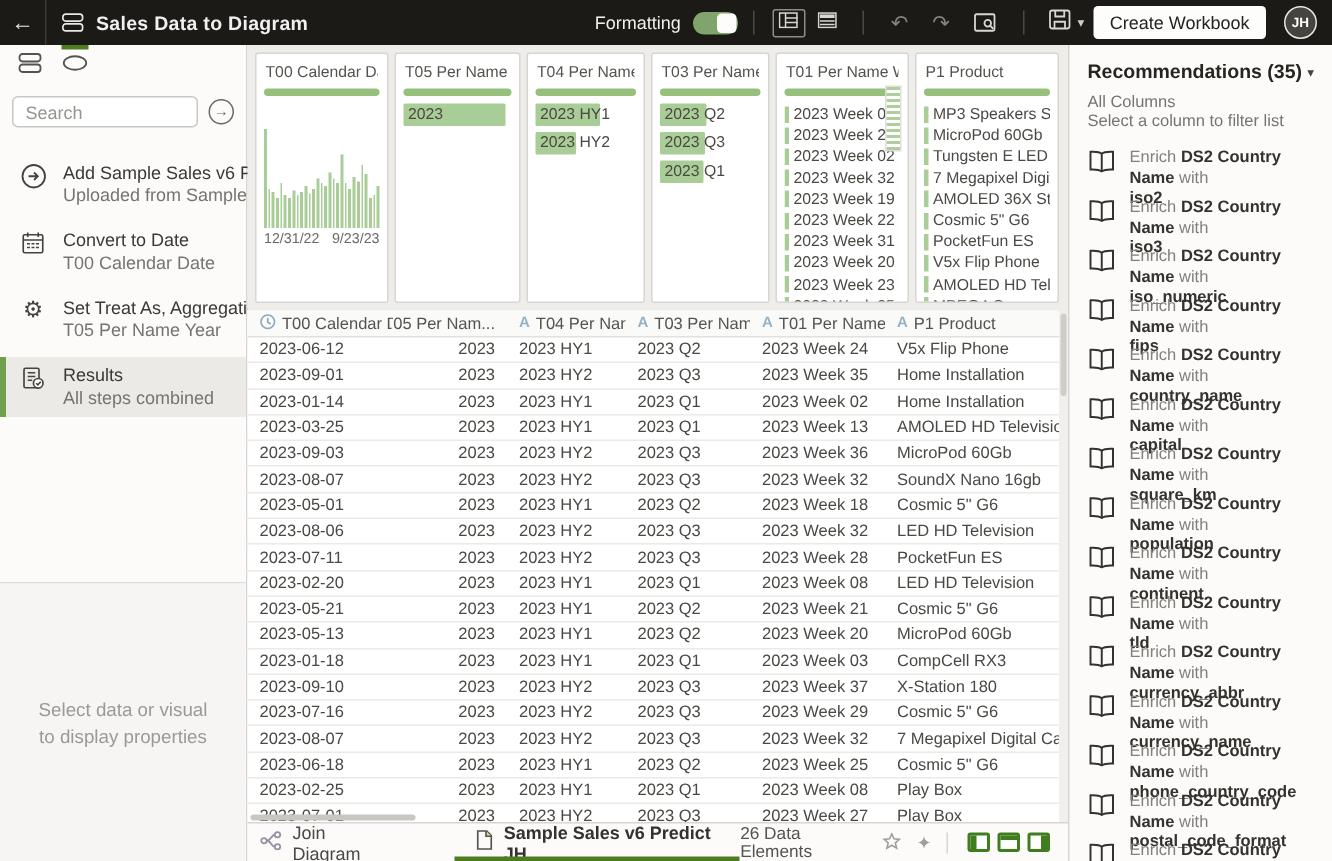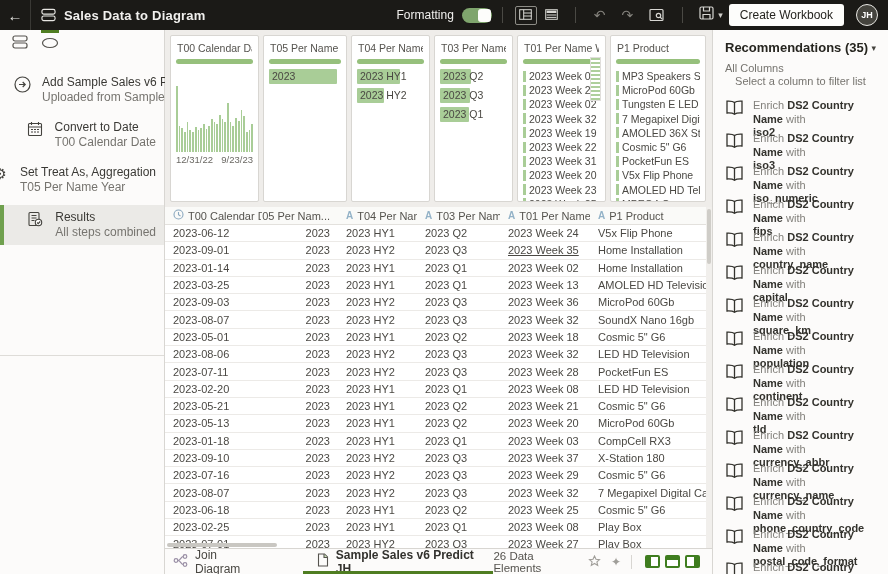--- a/index.html
+++ b/index.html
@@ -42,21 +42,21 @@
   .sb-tab.selected::before { content:""; position:absolute; top:0; left:5px; right:5px; height:3px; background:var(--accent-green,#4f7d21); }
   .search-row { display:flex; align-items:center; padding:6px 8px 6px 8px; gap:7px; }
   .search-input { flex:1; height:21px; border:1px solid #c9c7c2; border-radius:4px; font-size:12px;
                   font-family:inherit; padding:0 8px; color:#3a3936; background:#fff; min-width:0; }
   .search-input::placeholder { color:#96948f; }
   .add-step-btn { width:17px; height:17px; border:1px solid #6b6964; border-radius:50%; background:transparent;
                   color:#6b6964; font-size:10px; line-height:1; display:flex; align-items:center; justify-content:center;
                   cursor:pointer; flex-shrink:0; }
   .steps { padding-top:12px; }
   .step { display:flex; gap:10px; padding:5px 8px 5px 12px; position:relative; cursor:pointer; }
-  .step + .step { margin-top:5px;justify-content:flex-end; }
+  .step + .step { margin-top:5px; }
   .step.selected { background:#ebeae7; }
   .step.selected::before { content:""; position:absolute; left:0; top:0; bottom:0; width:4px; background:#6fa04e; }
   .step-icon { width:20px; display:flex; justify-content:center; align-items:flex-start; padding-top:1px; color:#44433e; flex-shrink:0; }
   .step-title { font-size:12px; color:#3a3935; line-height:15px; white-space:nowrap; overflow:hidden; }
   .step-sub { font-size:12px; color:#76746f; line-height:15px; white-space:nowrap; overflow:hidden; }
   .sb-divider { height:1px; background:#dedcd8; margin-top:110px; }
   .props { flex:1; display:flex; align-items:center; justify-content:center; text-align:center;
            color:#9b9994; font-size:12.5px; line-height:18px; padding:0 22px; background:#f6f5f3; }
 
   
@@ -111,21 +111,21 @@
   .fill-top { left:0; right:0; top:0; height:3px; }
   .fill-right { right:0; top:0; bottom:0; width:4px; }
 
   
   .recs { position:absolute; top:30px; right:0; width:176px; bottom:0; background:#fcfbfa;
           border-left:1px solid #d8d6d2; padding:10px 12px 0 12px; overflow:hidden; }
   .recs-title-row { display:flex; justify-content:space-between; align-items:center; height:15px; }
   .recs-title { font-size:13px; font-weight:bold; color:#26251f; white-space:nowrap; }
   .recs-caret { font-size:9px; color:#44433e; cursor:pointer; }
   .recs-sub1 { margin-top:7px; font-size:11px; color:#76746f; }
-  .recs-sub2 { margin-top:1px; font-size:11px; color:#76746f;text-align:center; }
+  .recs-sub2 { margin-top:1px; font-size:11px; color:#76746f; }
   .rec-items { margin-top:12px; }
   .rec-item { display:flex; gap:9px; height:27px; margin-bottom:6px; cursor:pointer; }
   .rec-icon { flex-shrink:0; padding-top:1px; }
   .rec-text { font-size:11px; line-height:13.5px; color:#82807b; }
   .rec-text b { color:#33322d; }
 </style>
 </head>
 <body>
 
 <div class="app">
@@ -188,20 +188,24 @@
               <rect x="1" y="1" width="14" height="5" rx="2"></rect>
               <rect x="1" y="8" width="14" height="5" rx="2"></rect>
             </svg></span>
       </div>
       <div class="sb-tab selected">
         <span><svg width="18" height="12" viewBox="0 0 18 12" fill="none" stroke="#55534e" stroke-width="1.2">
               <ellipse cx="9" cy="6" rx="7.5" ry="4.5"></ellipse>
             </svg></span>
       </div>
     </div>
+    <div class="search-row">
+      <input class="search-input" placeholder="Search" style="">
+      <button class="add-step-btn">→</button>
+    </div>
     <div class="steps" id="steps">
         <div class="step">
           <span class="step-icon">
             <svg width="17" height="17" viewBox="0 0 17 17" fill="none" stroke="#44433e" stroke-width="1.2">
               <circle cx="8.5" cy="8.5" r="7.5"></circle>
               <path d="M5 8.5h6M8.7 6l2.5 2.5L8.7 11"></path>
             </svg>
           </span>
           <div>
             <div class="step-title">Add Sample Sales v6 Pre...</div>
@@ -238,20 +242,21 @@
               <path d="M10.1 11.5l1.1 1.1 2-2.1"></path>
             </svg>
           </span>
           <div>
             <div class="step-title">Results</div>
             <div class="step-sub">All steps combined</div>
           </div>
         </div>
       </div>
     <div class="sb-divider"></div>
+    <div class="props">Select data or visual to display properties</div>
   </aside>
 
   <main class="main">
     <div class="cards" id="cards">
         <div class="card" style="width: 89px;">
           <div class="card-title">T00 Calendar Date</div>
           <div class="quality-bar"></div>
           <div class="hist">
             <div class="hist-bar" style="height: 66px;"></div>
             <div class="hist-bar" style="height: 26.4px;"></div>
@@ -432,21 +437,21 @@
             <div class="td" style="width: 79px;">2023 HY1</div>
             <div class="td" style="width: 83px;">2023 Q2</div>
             <div class="td" style="width: 90px;">2023 Week 24</div>
             <div class="td" style="width: 116px;">V5x Flip Phone</div>
           </div>
           <div class="tr">
             <div class="td" style="width: 96px;">2023-09-01</div>
             <div class="td right" style="width: 77px;">2023</div>
             <div class="td" style="width: 79px;">2023 HY2</div>
             <div class="td" style="width: 83px;">2023 Q3</div>
-            <div class="td" style="width: 90px; text-decoration: underline;">2023 Week 35</div>
+            <div class="td" style="width: 90px;">2023 Week 35</div>
             <div class="td" style="width: 116px;">Home Installation</div>
           </div>
           <div class="tr">
             <div class="td" style="width: 96px;">2023-01-14</div>
             <div class="td right" style="width: 77px;">2023</div>
             <div class="td" style="width: 79px;">2023 HY1</div>
             <div class="td" style="width: 83px;">2023 Q1</div>
             <div class="td" style="width: 90px;">2023 Week 02</div>
             <div class="td" style="width: 116px;">Home Installation</div>
           </div>

